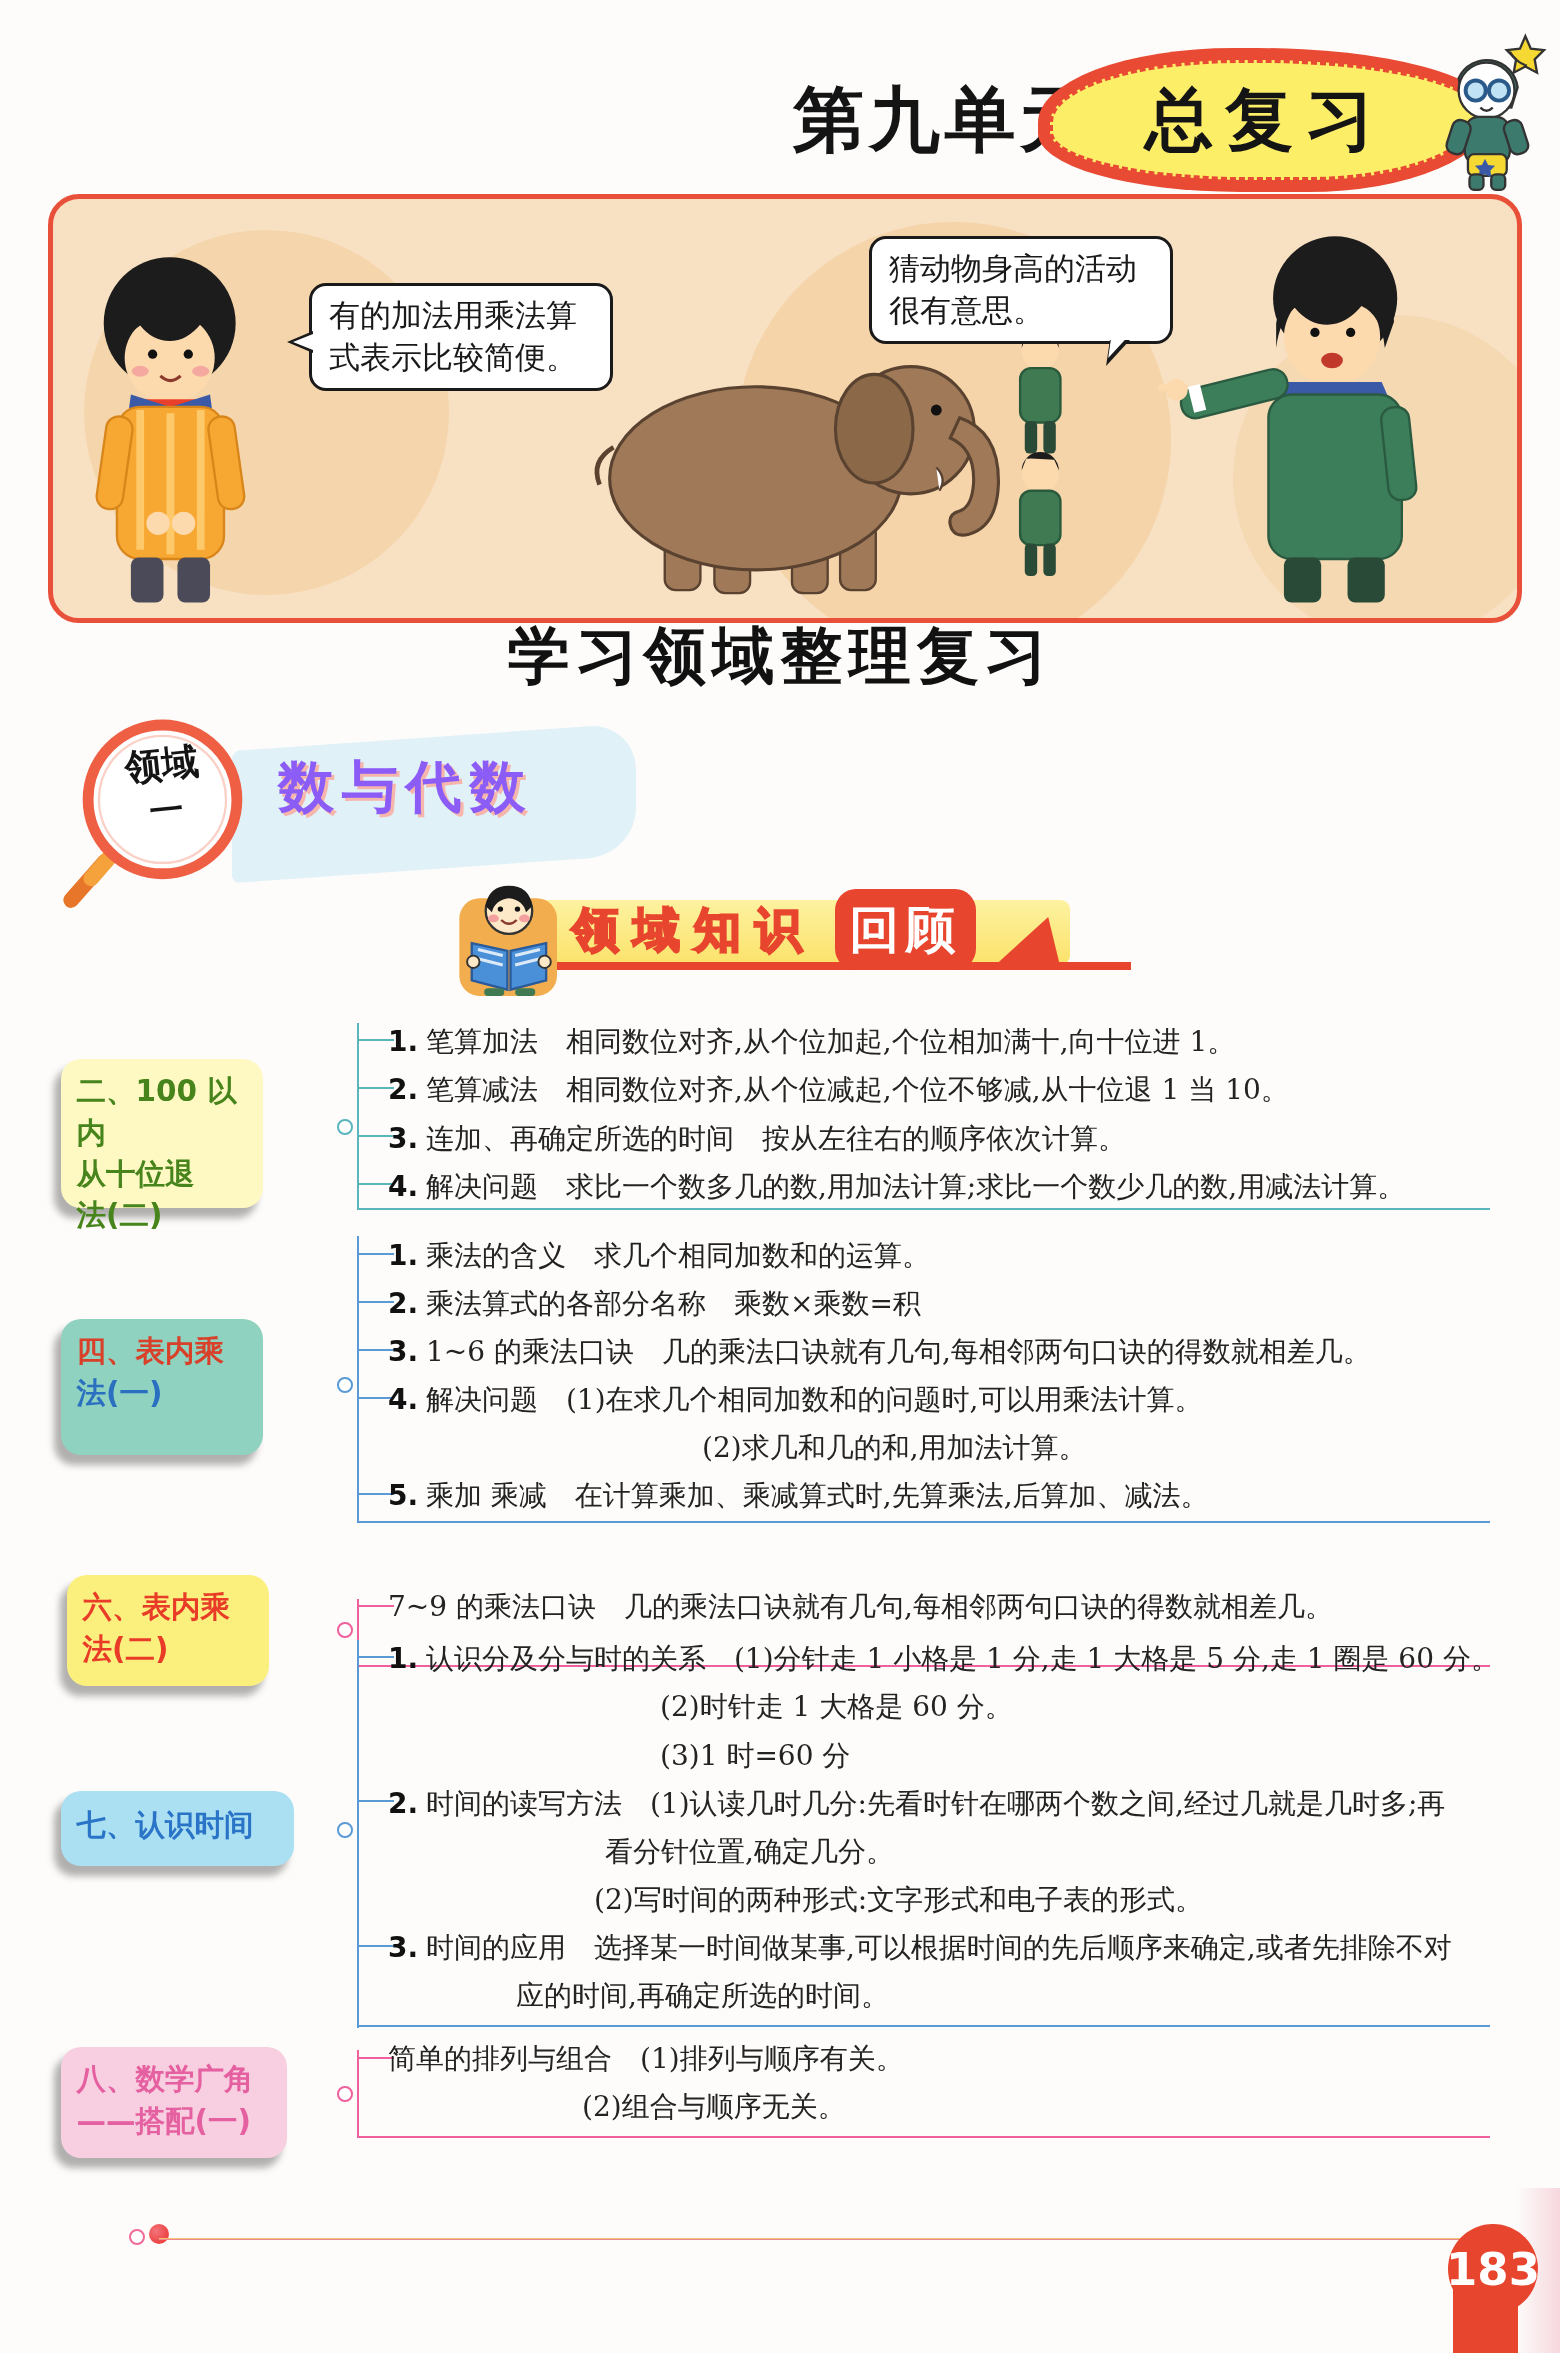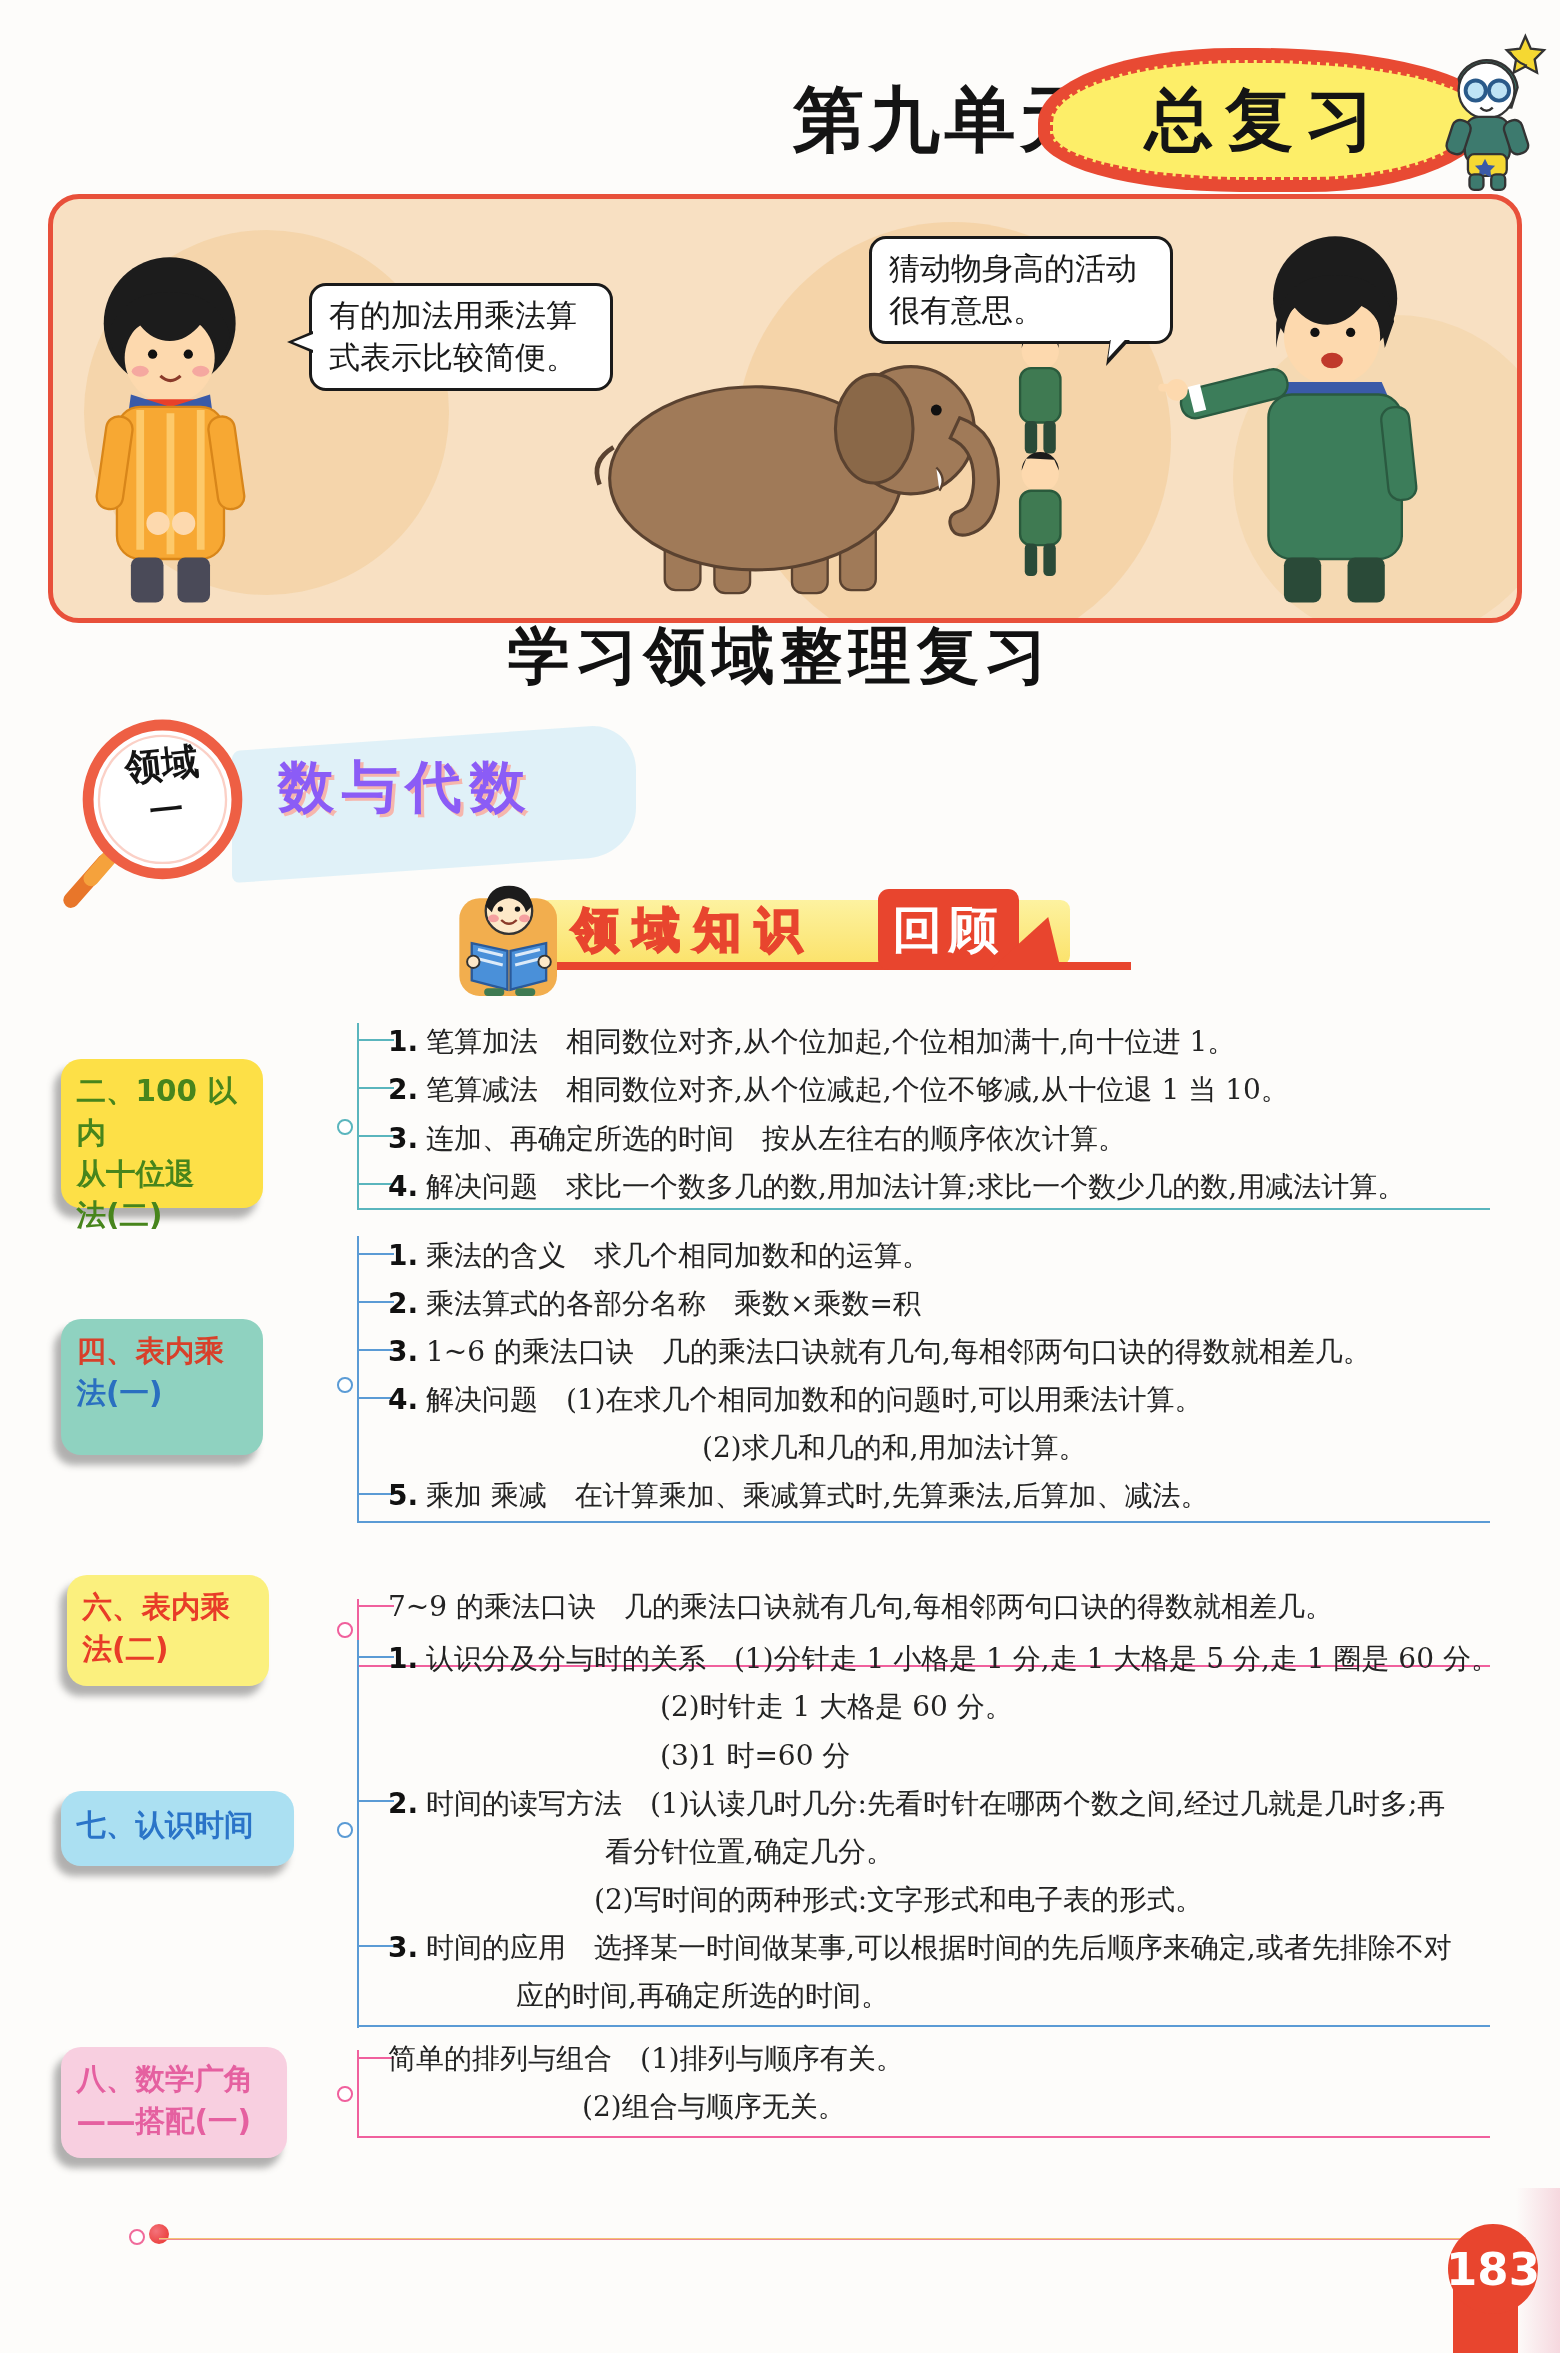--- a/index.html
+++ b/index.html
@@ -36,38 +36,38 @@
   #domain-name{position:absolute;left:224px;top:45px;font:900 56px/1 "DejaVu Sans",sans-serif;
                color:#8b5cf6;letter-spacing:7.8px;text-shadow:3.1px 3.1px 0 #f6b6ac;}
   
   #banner{position:absolute;left:456px;top:875px;width:698px;height:124px;}
   #banner-bar{position:absolute;left:79px;top:25px;width:535px;height:65px;
               background:linear-gradient(#fdf2a0,#fbe26a);border-radius:9.3px;}
   #banner-underline{position:absolute;left:79px;top:87px;width:596px;height:7.8px;background:#e8452e;}
   #banner-outline-text{position:absolute;left:116px;top:31px;font:bold 47px/1 "DejaVu Sans",sans-serif;
               color:#fff;-webkit-text-stroke:2.3px #e8452e;letter-spacing:14px;}
   #banner-box{position:absolute;left:379px;top:14px;width:141px;height:81px;background:#e8452e;
-              border-radius:11px;display:flex;align-items:center;justify-content:center;
-              font:bold 50px/1 "DejaVu Sans",sans-serif;color:#fff;letter-spacing:6.2px;margin-left:43px;}
+              border-radius:21px;display:flex;align-items:center;justify-content:center;
+              font:bold 50px/1 "DejaVu Sans",sans-serif;color:#fff;letter-spacing:6.2px;}
   #banner-tri{position:absolute;left:534px;top:42px;width:71px;height:53px;background:#e8452e;
               clip-path:polygon(82% 0,0 100%,100% 100%);}
   #reader-icon{position:absolute;left:0;top:0;}
   
   .lbl{position:absolute;border-radius:20px;padding:12.4px 0 0 15.5px;
        box-shadow:-6.2px 9.3px 7.8px rgba(85,85,85,.45);
        font:bold 29.5px/1.4 "DejaVu Sans",sans-serif;}
   .ln{position:absolute;white-space:nowrap;font:28px/36px "DejaVu Serif",serif;color:#232323;height:36px;}
   .ln .n{font-family:"DejaVu Sans",sans-serif;font-weight:bold;color:#111;margin-right:7.8px;}
   .vline,.hline,.tick{position:absolute;}
   .vline{width:2.3px;}
   .hline{height:2.3px;}
   .tick{width:37px;height:2.3px;}
   .conn{position:absolute;width:11.6px;height:11.6px;border-radius:50%;background:#fff;border:2.3px solid;}
   
-  .s1-bg{background:#fde047;color:#47851c;}
+  .s1-bg{background:#fef9c3;color:#47851c;}
   .s2-bg{background:#8fd2c0;color:#d8402a;}
   .s2-bg .label-line2{color:#2a6fc0;}
   .s3-bg{background:#fbf07e;color:#e83c28;}
   .s4-bg{background:#abe0f2;color:#2a74c8;}
   .s5-bg{background:#f8cfe0;color:#e560a0;}
   .s1-ln{background:#5ab5bd;}  .s1-bd{border-color:#5ab5bd;}
   .s2-ln{background:#5b9bd5;}  .s2-bd{border-color:#5b9bd5;}
   .s3-ln{background:#f0609d;}  .s3-bd{border-color:#f0609d;}
   .s4-ln{background:#5b9bd5;}  .s4-bd{border-color:#5b9bd5;}
   .s5-ln{background:#f0609d;}  .s5-bd{border-color:#f0609d;}

